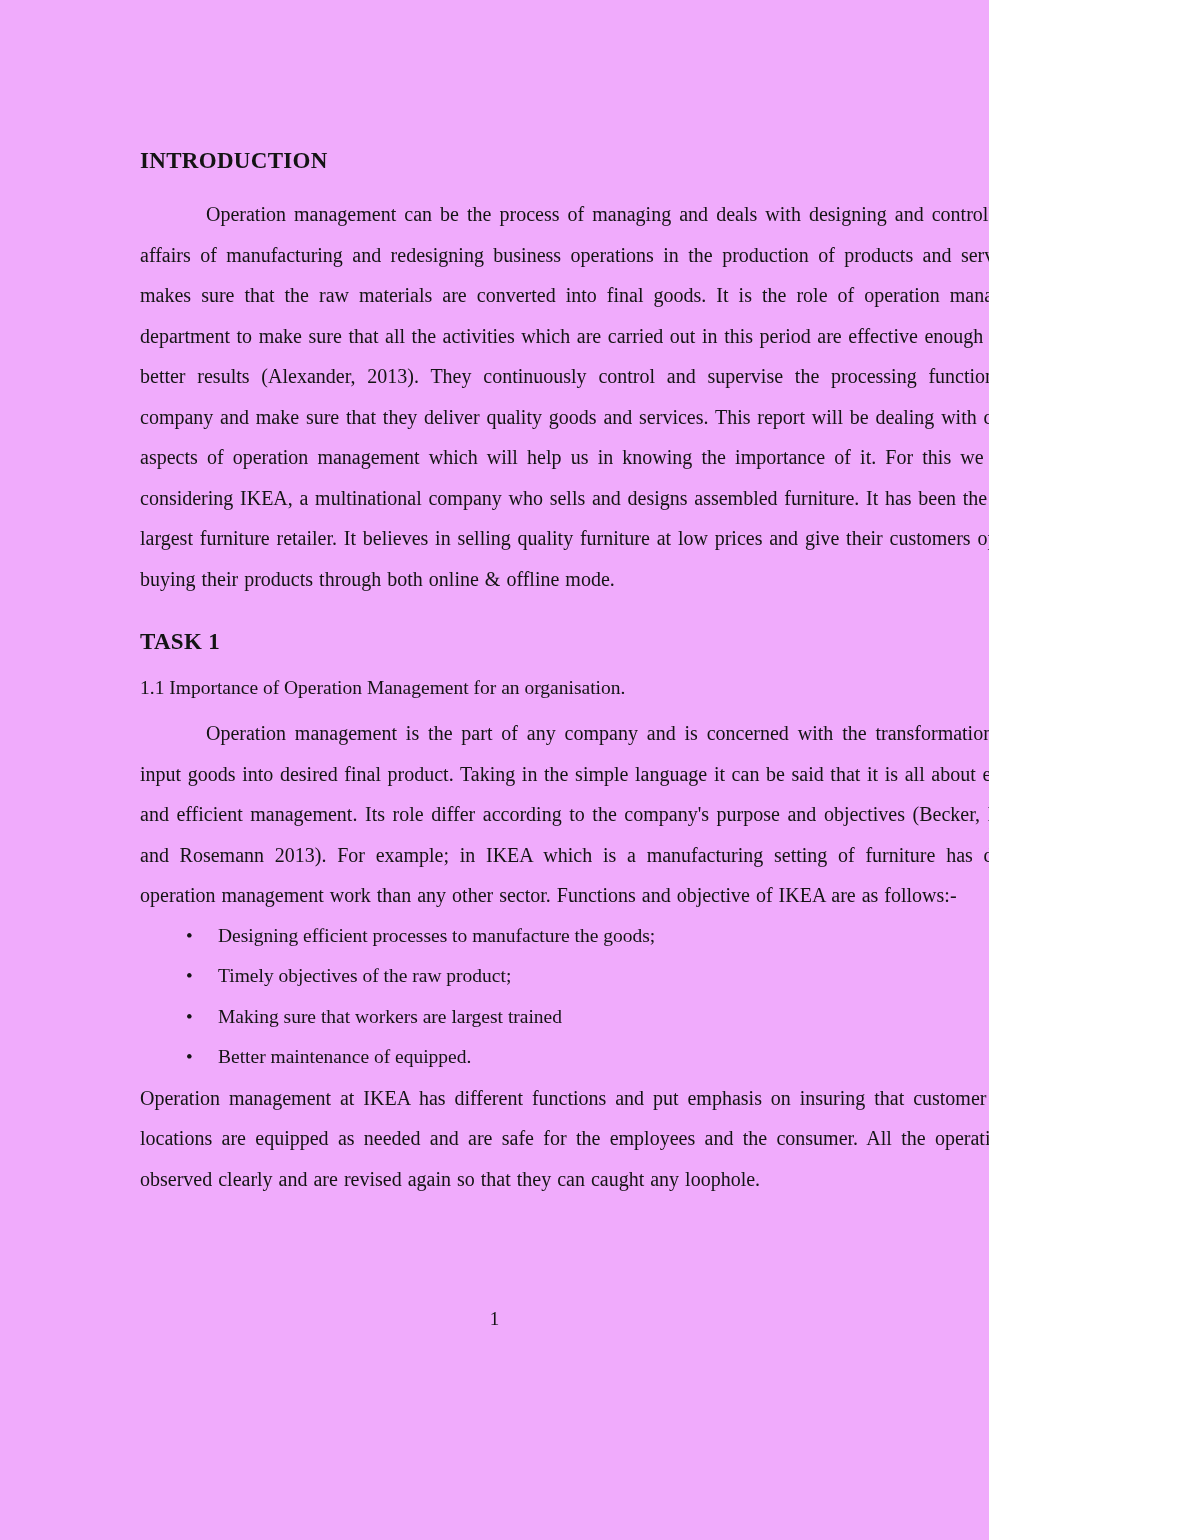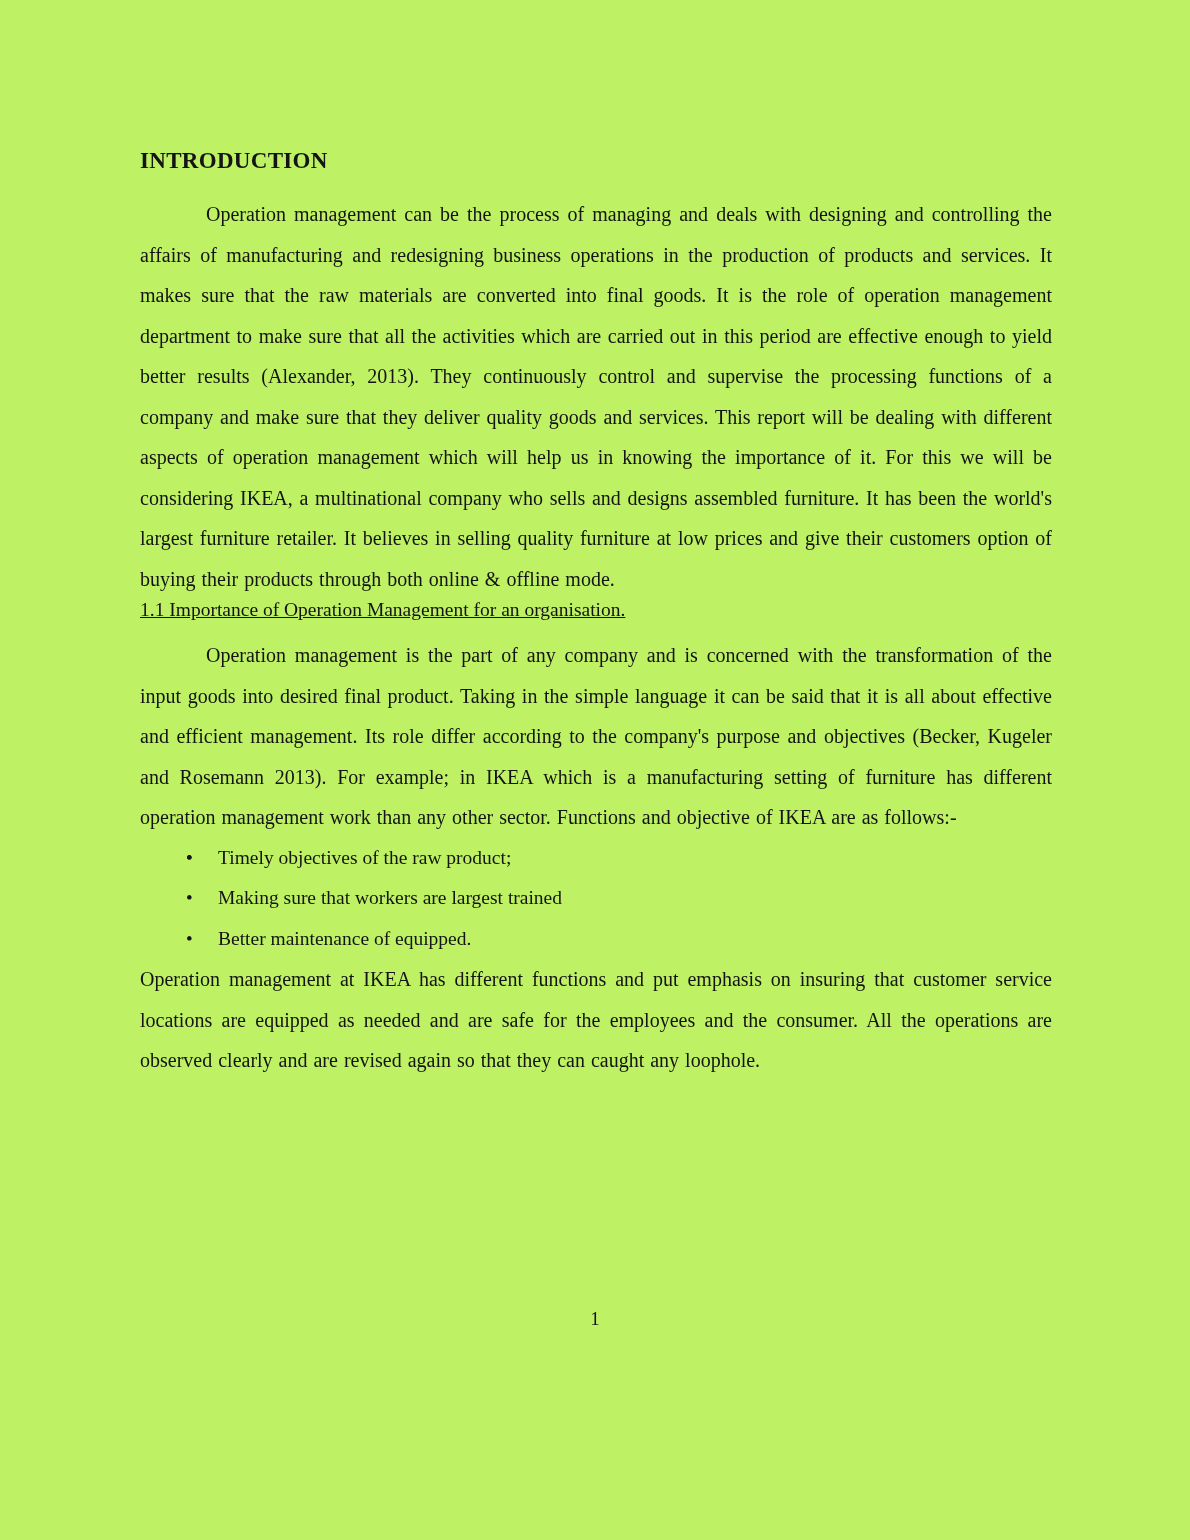--- a/index.html
+++ b/index.html
@@ -2,23 +2,23 @@
 <html><head>
 <meta charset="utf-8">
 <style>
   html, body {
     margin: 0;
     padding: 0;
     background: #ffffff;
   }
   .page {
     position: relative;
-    width: 1190px;
+    width: 989px;
     height: 1540px;
-    background: #bef264;
+    background: #f0abfc;
     font-family: "Liberation Serif", serif;
     color: #141414;
     overflow: hidden;
     box-sizing: border-box;
   }
   .content {
     position: absolute;
     left: 140px;
     top: 148px;
     width: 912px;
@@ -41,21 +41,20 @@
   }
   .heading-task {
     font-size: 23px;
     font-weight: bold;
     margin: 30px 0 22px 0;
     letter-spacing: 0.3px;
   }
   .subheading {
     font-size: 19.5px;
     font-weight: normal;
-    text-decoration: underline;
     margin: 0 0 14px 0;
   }
   ul.bullet-list {
     margin: 0;
     padding: 0;
     list-style: none;
   }
   ul.bullet-list li {
     position: relative;
     font-size: 19.5px;
@@ -81,28 +80,30 @@
 </head>
 <body>
 
 <div class="page">
   <div class="content">
 
     <h1 class="heading-main">INTRODUCTION</h1>
 
     <p class="body-para first-indent">Operation management can be the  process of managing and deals with designing and controlling the affairs of manufacturing and redesigning business operations in the production of products and services. It makes sure that the raw materials are converted into final goods. It is the role of operation management department to make sure that all the activities which are carried out in this period are effective enough to yield better results (Alexander, 2013). They continuously control and supervise the processing functions of a company and make sure that they deliver quality goods and services. This report will be dealing with different aspects of operation management which will help us in knowing the importance of it. For this we will be considering IKEA, a multinational company who sells and designs assembled furniture. It has been the world's largest furniture retailer. It believes in selling quality furniture at low prices and give their customers option of buying their products through both online &amp; offline mode.</p>
 
+    <h2 class="heading-task">TASK 1</h2>
 
     <p class="subheading">1.1 Importance of Operation Management for an organisation.</p>
 
     <p class="body-para first-indent">Operation management is the part of any company and is concerned with the transformation of the input goods into desired final product. Taking in the simple language it can be said  that it is all about effective and efficient management. Its role differ according to the company's purpose and objectives (Becker, Kugeler and Rosemann 2013). For example; in IKEA which is a manufacturing setting of furniture has different operation management work than any other sector. Functions and objective of IKEA are as follows:-</p>
 
     <ul class="bullet-list">
       <li>
         <span class="dot">•</span>
+        <span>Designing efficient processes to manufacture the goods;</span>
       </li>
       <li>
         <span class="dot">•</span>
         <span>Timely objectives of the raw product;</span>
       </li>
       <li>
         <span class="dot">•</span>
         <span>Making sure that workers are largest trained</span>
       </li>
       <li>

